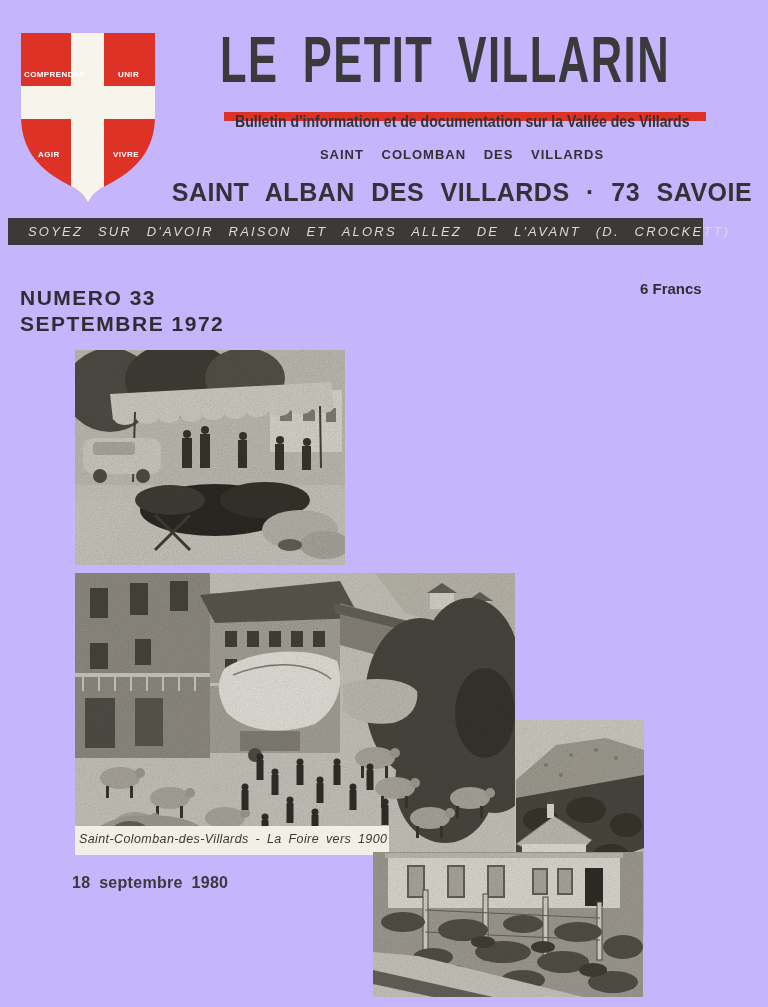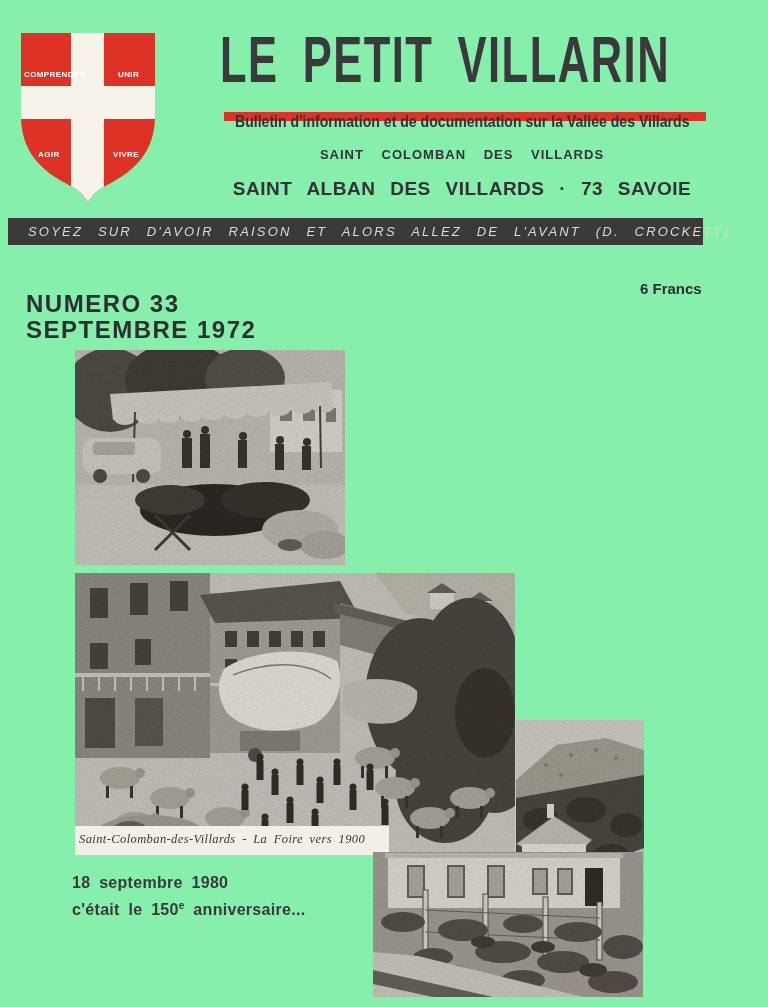--- a/index.html
+++ b/index.html
@@ -1,50 +1,50 @@
 <!DOCTYPE html>
 <html><head>
 <meta charset="utf-8">
 <style>
   html,body{margin:0;padding:0;background:#8a8a8a;}
   .page{
     position:relative;width:768px;height:1007px;margin:0 auto;
-    background:#86efac;overflow:hidden;
+    background:#c4b5fd;overflow:hidden;
     font-family:"Liberation Sans",sans-serif;color:#333236;
   }
   
   .crest{position:absolute;left:14px;top:28px;}
   .title{
     position:absolute;left:220px;top:22px;margin:0;white-space:nowrap;
     font-size:58px;font-weight:bold;color:#3a393c;
     letter-spacing:2px;word-spacing:14px;
     transform:scale(0.75,1.12);transform-origin:left top;
   }
   .rule{position:absolute;left:224px;top:112px;width:482px;height:9px;background:#de3226;}
   .mast-line{position:absolute;left:160px;width:604px;text-align:center;margin:0;font-weight:bold;color:#333236;white-space:nowrap;}
   .subtitle{top:113px;font-size:16px;text-decoration:underline;}
   .subtitle .squeeze{display:inline-block;transform:scaleX(0.88);transform-origin:center;}
   .place1{top:147px;font-size:13px;letter-spacing:1px;word-spacing:13px;}
-  .place2{top:178px;font-size:19px;letter-spacing:.5px;word-spacing:9px;}
+  .place2{top:178px;font-size:25px;letter-spacing:.5px;word-spacing:9px;}
   
   .motto-bar{
     position:absolute;left:8px;top:218px;width:695px;height:27px;
     background:#3b3a38;color:#dcdad3;font-style:italic;font-size:13px;
     letter-spacing:2.2px;word-spacing:9px;line-height:27px;
     padding-left:20px;box-sizing:border-box;white-space:nowrap;
   }
   
-  .issue{position:absolute;left:12px;top:277px;font-weight:bold;font-size:24px;
-         letter-spacing:1.5px;color:#2f2e32;line-height:26px;margin:14px;}
+  .issue{position:absolute;left:12px;top:277px;font-weight:bold;font-size:21px;
+         letter-spacing:1.5px;color:#2f2e32;line-height:26px;margin:8px;}
   .price{position:absolute;left:636px;top:276px;font-weight:bold;font-size:15px;color:#2f2e32;margin:4px;}
   
   .photo{position:absolute;display:block;}
   .photo svg{display:block;}
   .ph1{left:75px;top:350px;}
-  .ph2{left:75px;top:573px;z-index:1;font-family:Liberation Serif, serif;}
+  .ph2{left:75px;top:573px;z-index:1;}
   .ph3{left:516px;top:720px;z-index:1;}
   .ph4{left:373px;top:852px;z-index:2;}
   .caption-strip{
     position:absolute;left:0;top:253px;width:314px;height:29px;
     background:#f2efe6;font-style:italic;font-size:12.5px;color:#3a3832;
     letter-spacing:.4px;word-spacing:3px;line-height:26px;padding-left:4px;
     box-sizing:border-box;white-space:nowrap;
   }
   
   .footnote{position:absolute;left:72px;top:871px;margin:0;font-weight:bold;
@@ -335,16 +335,15 @@
           <ellipse cx="80" cy="120" rx="14" ry="7"></ellipse>
       </g>
       <polygon points="0,100 45,104 210,145 0,145" fill="#d4d1c7"></polygon>
       <polygon points="0,118 120,145 60,145 0,132" fill="#6a675d"></polygon>
       <rect width="270" height="145" filter="url(#g4)" opacity="0.16"></rect>
     </svg>
   </div>
 
   <p class="footnote">
     <span>18 septembre 1980</span><br>
-    <span><span>c'était le 150</span><sup>e</sup><span> anniversaire...</span></span>
   </p>
 
 </div>
 
 </body></html>

